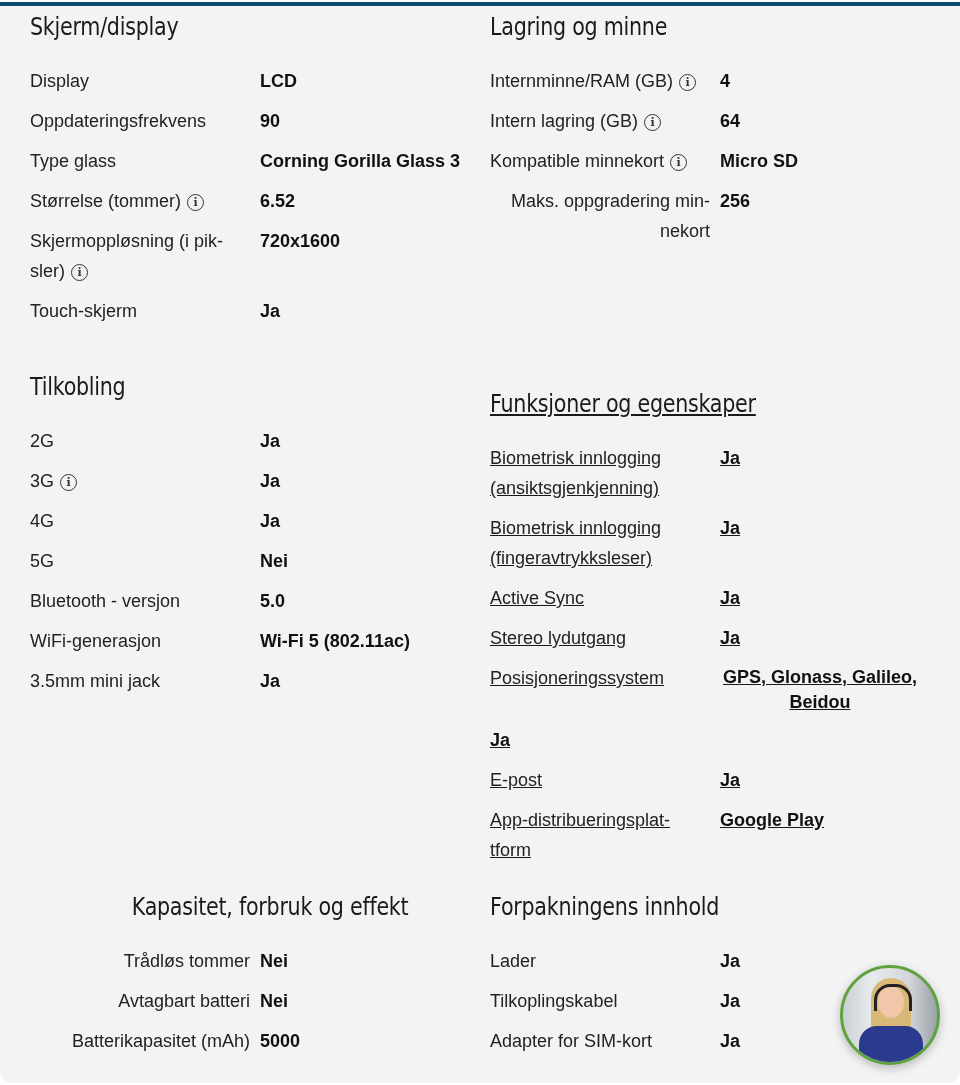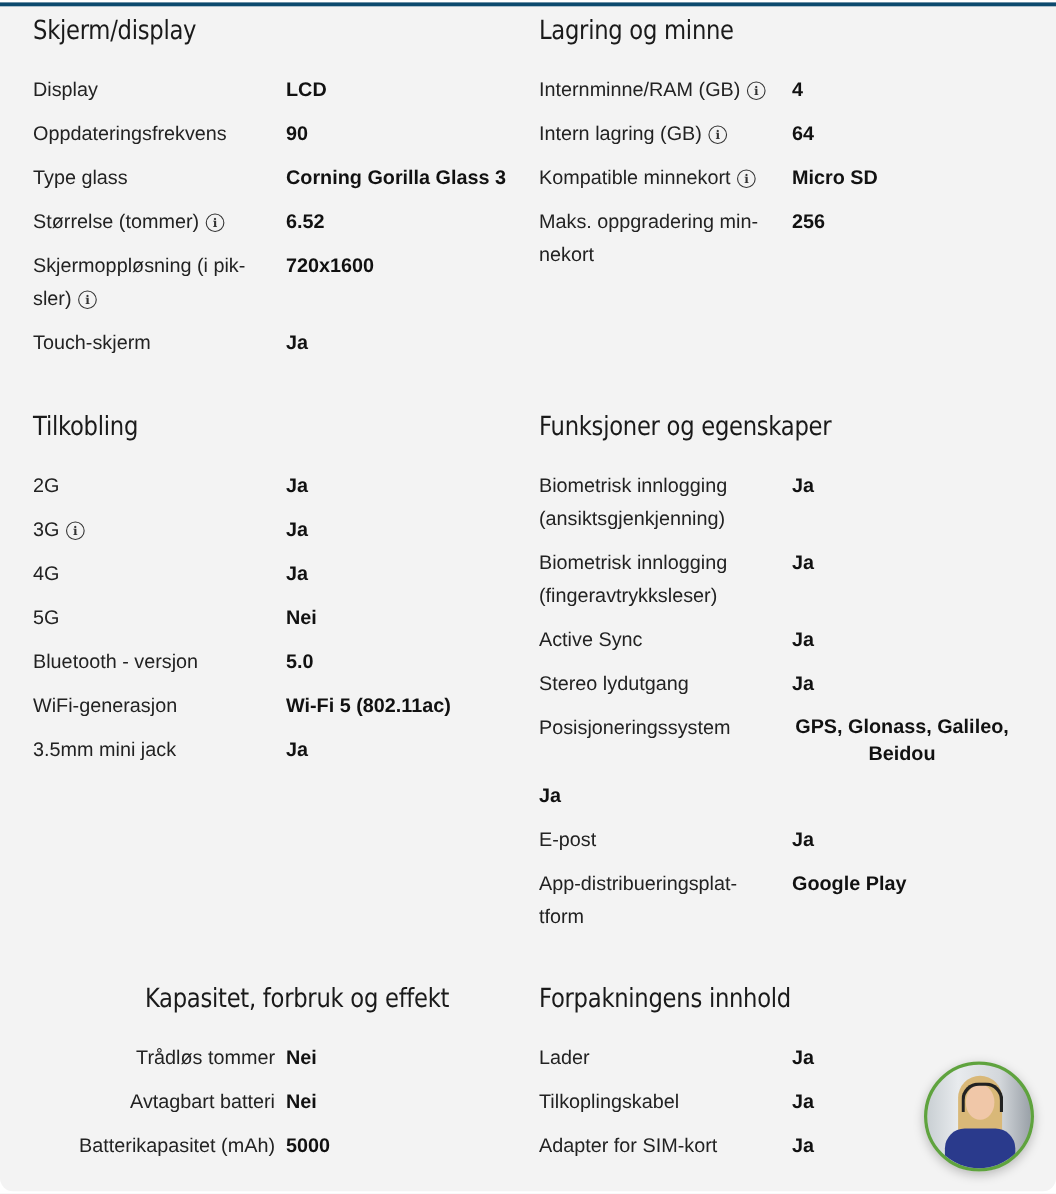--- a/index.html
+++ b/index.html
@@ -89,21 +89,21 @@
       </div>
       <div class="row">
         <div class="label"><span>Intern lagring (GB)</span><span class="info">i</span></div>
         <div class="value">64</div>
       </div>
       <div class="row">
         <div class="label"><span>Kompatible minnekort</span><span class="info">i</span></div>
         <div class="value">Micro SD</div>
       </div>
       <div class="row">
-        <div class="label" style="width:220px; margin-right:10px; padding-right:0;"><span>Maks. oppgradering min-nekort</span></div>
+        <div class="label" style="width:220px; margin-right:10px; padding-right:0;text-align:right;"><span>Maks. oppgradering min-nekort</span></div>
         <div class="value">256</div>
       </div>
     </div>
   </section>
 
   <section class="section" style="left:30px; top:361px;">
     <h2>Tilkobling</h2>
     <div class="rows">
       <div class="row">
         <div class="label"><span>2G</span></div>
@@ -129,21 +129,21 @@
         <div class="label"><span>WiFi-generasjon</span></div>
         <div class="value">Wi-Fi 5 (802.11ac)</div>
       </div>
       <div class="row">
         <div class="label"><span>3.5mm mini jack</span></div>
         <div class="value">Ja</div>
       </div>
     </div>
   </section>
 
-  <section class="section" style="left:490px; top:361px;">
+  <section class="section" style="left:490px; top:378px;text-decoration:underline;">
     <h2>Funksjoner og egenskaper</h2>
     <div class="rows">
       <div class="row">
         <div class="label"><span>Biometrisk innlogging (ansiktsgjenkjenning)</span></div>
         <div class="value">Ja</div>
       </div>
       <div class="row">
         <div class="label"><span>Biometrisk innlogging (fingeravtrykksleser)</span></div>
         <div class="value">Ja</div>
       </div>

